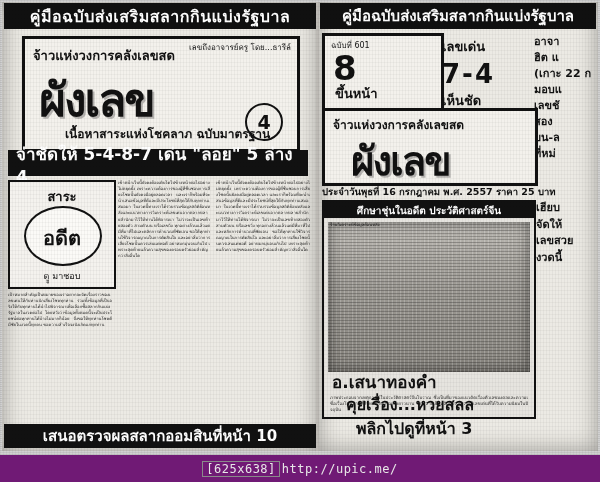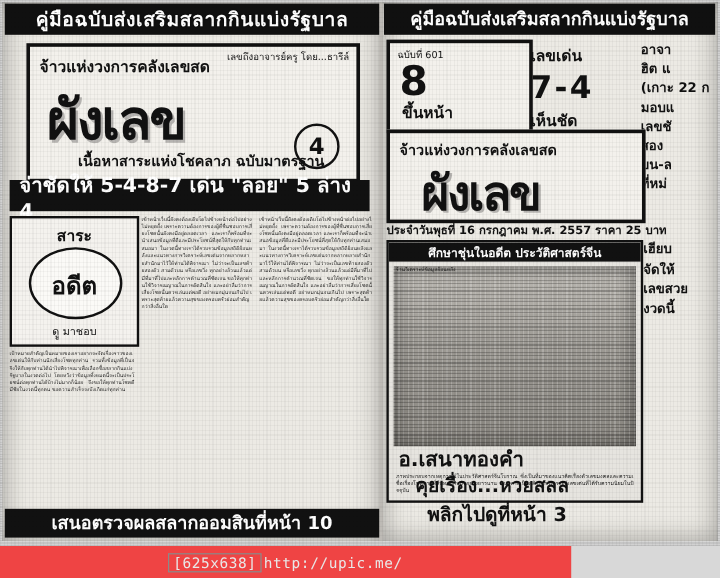--- a/index.html
+++ b/index.html
@@ -111,21 +111,21 @@
   .rightCol2{position:absolute;left:536px;top:200px;width:58px;font-size:11px;font-weight:bold;color:#111;line-height:1.5;}
 
   .bottomR{position:absolute;left:322px;top:368px;width:274px;height:80px;color:#111;}
   .bottomR .l1{position:absolute;left:10px;top:0;font-size:17px;font-weight:bold;}
   .bottomR .l2{position:absolute;left:24px;top:24px;font-size:16px;font-weight:bold;}
   .bottomR .l3{position:absolute;left:34px;top:48px;font-size:16px;font-weight:bold;}
 
   .divider{position:absolute;left:316px;top:2px;width:3px;height:449px;background:#bdbab5;}
 
   
-  .footer{position:absolute;left:0;top:455px;width:476px;height:27px;background:#ef4444;
+  .footer{position:absolute;left:0;top:455px;width:600px;height:27px;background:#701a75;
      display:flex;align-items:center;justify-content:center;}
   .footer .txt{color:#e8e8e8;font-size:12px;font-family:"DejaVu Sans Mono",monospace;letter-spacing:.5px;}
   .footer .box{border:1px solid #8a8a8a;padding:0 3px;margin-right:2px;}
 </style>
 </head>
 <body>
 
 <div id="page">
 
   <div class="scan">

